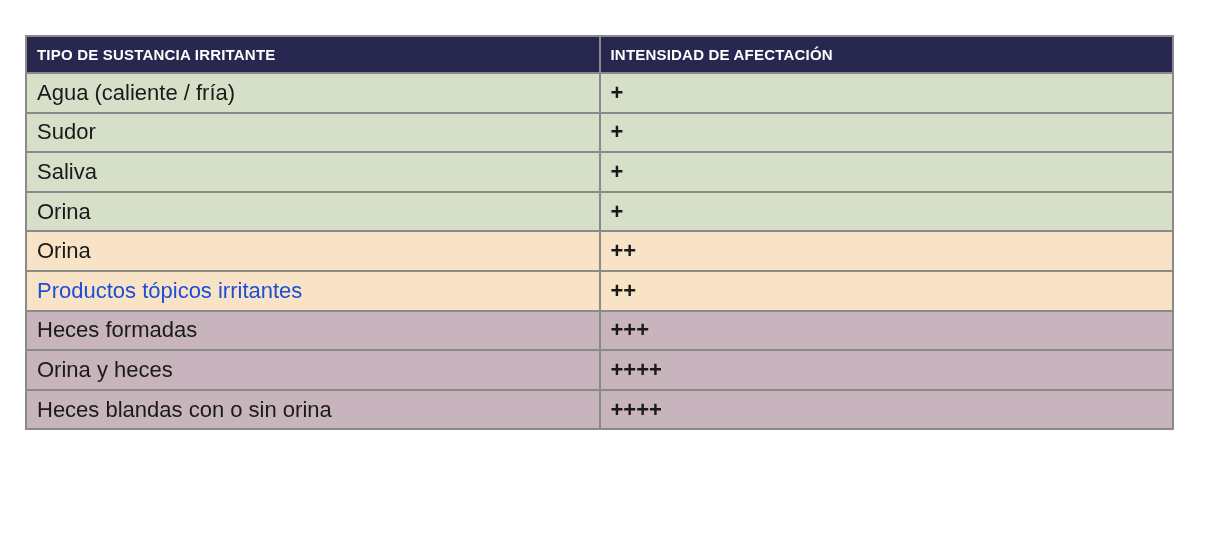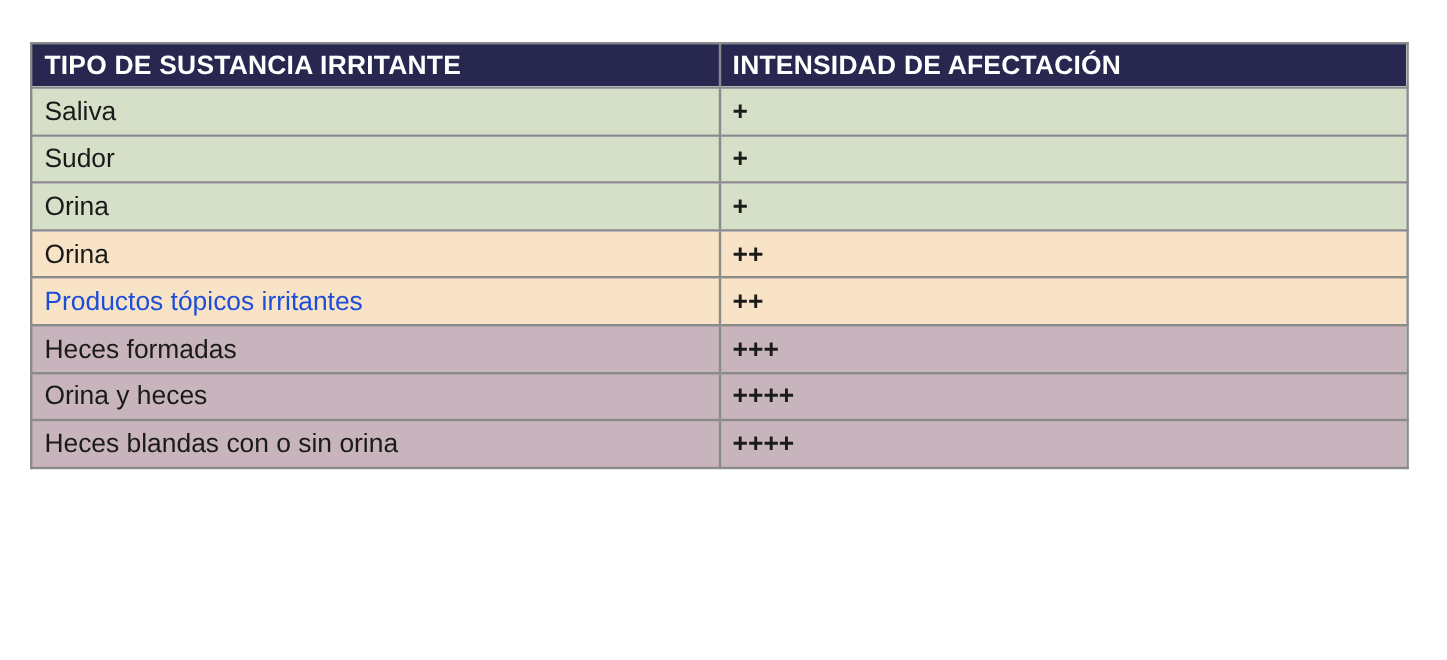--- a/index.html
+++ b/index.html
@@ -33,21 +33,21 @@
     font-size: 22px;
     color: #1a1a1a;
     white-space: nowrap;
     overflow: hidden;
   }
   .irritants-table thead tr { height: 37px; }
   .irritants-table tbody tr { height: 39.6px; }
   .irritants-table th {
     font-weight: bold;
     letter-spacing: 0.2px;
-    font-size: 22px;
+    font-size: 15px;
   }
   .irritants-table td.intensity {
     font-weight: bold;
   }
   .irritants-table col { width: 50%; }
 </style>
 </head>
 <body>
 
 <div class="page">
@@ -57,25 +57,29 @@
       <col>
     </colgroup>
     <thead>
       <tr>
         <th style="background-color: rgb(40, 39, 80); color: rgb(255, 255, 255);">TIPO DE SUSTANCIA IRRITANTE</th>
         <th style="background-color: rgb(40, 39, 80); color: rgb(255, 255, 255);">INTENSIDAD DE AFECTACIÓN</th>
       </tr>
     </thead>
     <tbody id="table-body">
         <tr style="background-color: rgb(214, 223, 199);">
-          <td style="color: rgb(26, 26, 26);">Saliva</td>
+          <td style="color: rgb(26, 26, 26);">Agua (caliente / fría)</td>
           <td class="intensity" style="color: rgb(26, 26, 26);">+</td>
         </tr>
         <tr style="background-color: rgb(214, 223, 199);">
           <td style="color: rgb(26, 26, 26);">Sudor</td>
+          <td class="intensity" style="color: rgb(26, 26, 26);">+</td>
+        </tr>
+        <tr style="background-color: rgb(214, 223, 199);">
+          <td style="color: rgb(26, 26, 26);">Saliva</td>
           <td class="intensity" style="color: rgb(26, 26, 26);">+</td>
         </tr>
         <tr style="background-color: rgb(214, 223, 199);">
           <td style="color: rgb(26, 26, 26);">Orina</td>
           <td class="intensity" style="color: rgb(26, 26, 26);">+</td>
         </tr>
         <tr style="background-color: rgb(249, 227, 198);">
           <td style="color: rgb(26, 26, 26);">Orina</td>
           <td class="intensity" style="color: rgb(26, 26, 26);">++</td>
         </tr>

